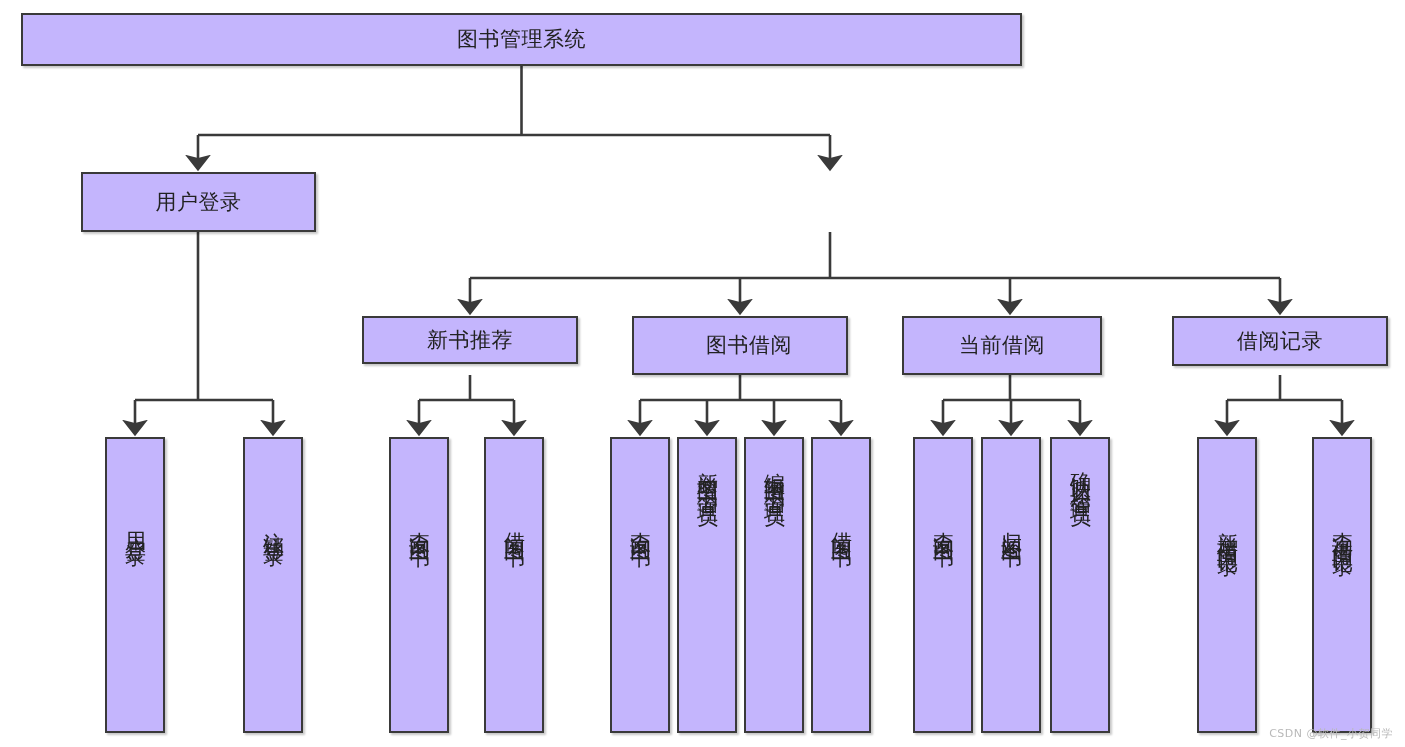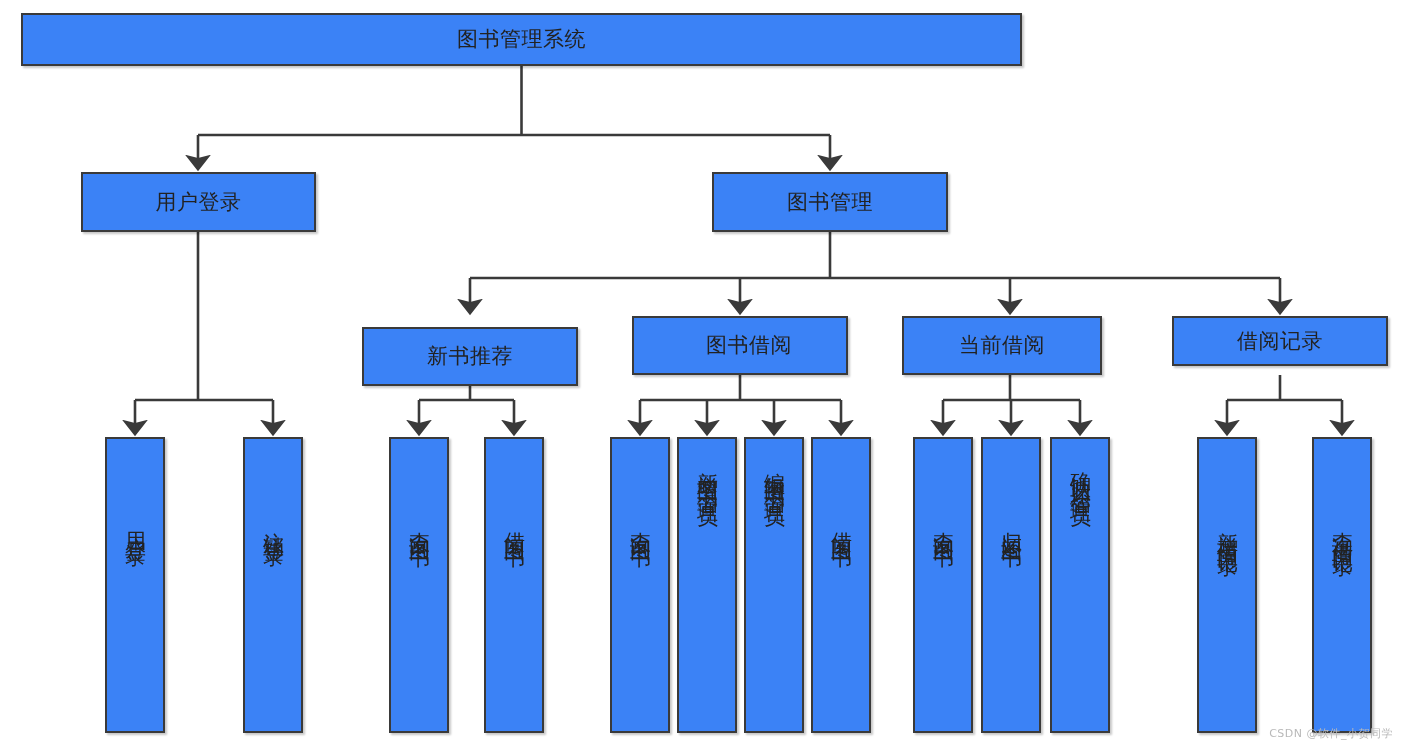--- a/index.html
+++ b/index.html
@@ -22,21 +22,21 @@
   svg.diagram-svg {
     position: absolute;
     left: 0;
     top: 0;
     width: 1405px;
     height: 747px;
   }
   .node-box {
     position: absolute;
     box-sizing: border-box;
-    background: #3b82f6;
+    background: #c4b5fd;
     border: 2px solid #3a3a3a;
     box-shadow: 2px 2px 2px rgba(0,0,0,0.22);
     display: flex;
     align-items: center;
     justify-content: center;
     overflow: hidden;
   }
   .node-label {
     color: #222222;
     font-size: 21px;
@@ -142,25 +142,22 @@
     </g>
   </svg>
 
   <div class="node-box" style="left: 21px; top: 13px; width: 1001px; height: 53px;">
     <span class="node-label">图书管理系统</span>
   </div>
 
   <div class="node-box" style="left: 81px; top: 172px; width: 235px; height: 60px;">
     <span class="node-label">用户登录</span>
   </div>
-  <div class="node-box" style="left: 712px; top: 172px; width: 236px; height: 60px;">
-    <span class="node-label">图书管理</span>
-  </div>
-
-  <div class="node-box" style="left: 362px; top: 316px; width: 216px; height: 59px; margin-top: 11px;">
+
+  <div class="node-box" style="left: 362px; top: 316px; width: 216px; height: 48px;">
     <span class="node-label">新书推荐</span>
   </div>
   <div class="node-box" style="left: 632px; top: 316px; width: 216px; height: 59px; padding-left: 18px;">
     <span class="node-label">图书借阅</span>
   </div>
   <div class="node-box" style="left: 902px; top: 316px; width: 200px; height: 59px;">
     <span class="node-label">当前借阅</span>
   </div>
   <div class="node-box" style="left: 1172px; top: 316px; width: 216px; height: 50px;">
     <span class="node-label">借阅记录</span>

